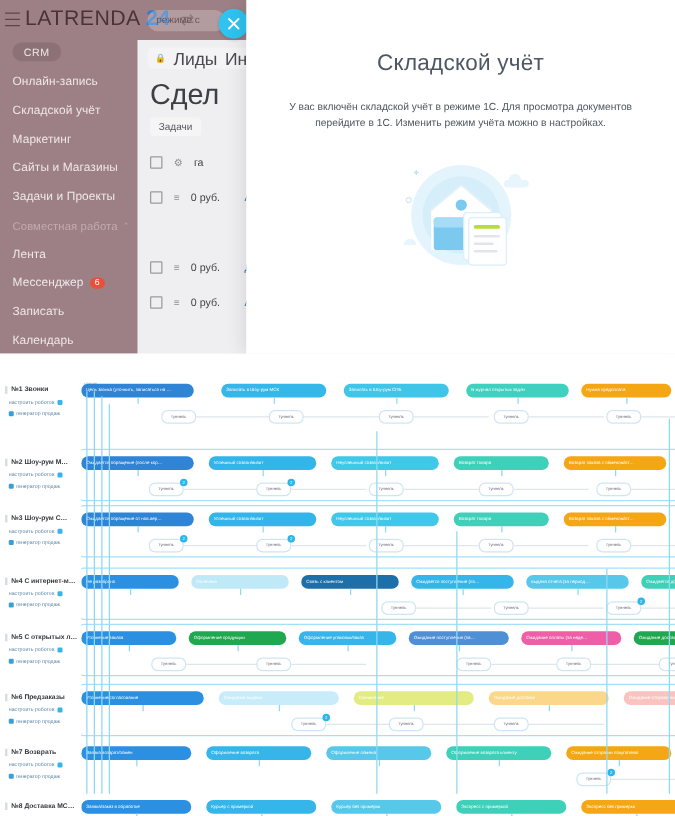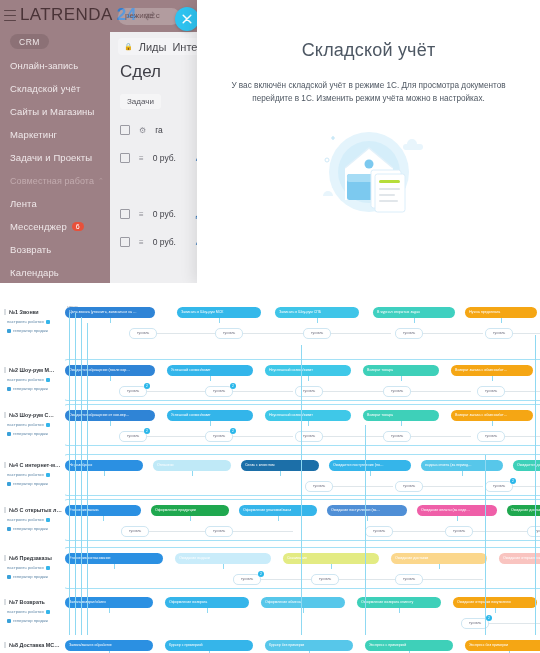--- a/index.html
+++ b/index.html
@@ -59,22 +59,22 @@
     font-size:7px;padding:1px 4px;line-height:1;
   }
 
   
   .crm-main{position:absolute;left:110px;top:32px;width:430px;height:251px;background:#efeff1;}
   .crm-tabs{
     position:absolute;left:8px;top:6px;height:17px;background:rgba(255,255,255,.35);
     border-radius:4px;display:flex;align-items:center;padding:0 6px;gap:6px;
   }
   .crm-tabs .lock{font-size:7px;color:#3a9ae0;}
-  .crm-tabs span{font-size:11px;color:#4a4a50;white-space:nowrap;}
-  .crm-title{position:absolute;left:10px;top:30px;font-size:17px;color:#3e3e46;text-align:right;}
+  .crm-tabs span{font-size:14px;color:#4a4a50;white-space:nowrap;}
+  .crm-title{position:absolute;left:10px;top:30px;font-size:23px;color:#3e3e46;text-align:right;}
   .kanban-chip{
     position:absolute;left:10px;top:62px;font-size:8px;color:#55555d;
     background:rgba(255,255,255,.4);padding:3px 7px;border-radius:3px;
   }
   .crm-list{position:absolute;left:0px;top:84px;width:430px;}
   .crm-row{height:28px;display:flex;align-items:center;padding-left:10px;gap:9px;font-size:8.5px;color:#43434a;}
   .crm-row .cb{width:8px;height:8px;border:1px solid #9a9aa2;border-radius:1px;}
   .crm-row .ic{font-size:8px;color:#8b8b93;}
   .crm-row .money{width:34px;}
   .crm-row .who{color:#2a6fb5;}
@@ -185,41 +185,41 @@
     <div class="app-sidebar">
       <div class="nav-badge">CRM</div>
       <div class="nav-list">
           <div class="nav-item">
             <span>Онлайн-запись</span>
           </div>
           <div class="nav-item">
             <span>Складской учёт</span>
           </div>
           <div class="nav-item">
+            <span>Маркетинг</span>
+          </div>
+          <div class="nav-item">
             <span>Сайты и Магазины</span>
-          </div>
-          <div class="nav-item">
-            <span>Маркетинг</span>
           </div>
           <div class="nav-item">
             <span>Задачи и Проекты</span>
           </div>
           <div class="nav-item group">
             <span>Совместная работа</span>
             <span class="chev">⌃</span>
           </div>
           <div class="nav-item">
             <span>Лента</span>
           </div>
           <div class="nav-item">
             <span>Мессенджер</span>
             <span class="cnt">6</span>
           </div>
           <div class="nav-item">
-            <span>Возврать</span>
+            <span>Записать</span>
           </div>
           <div class="nav-item">
             <span>Календарь</span>
           </div>
         </div>
     </div>
 
     <div class="app-topbar">
       <div class="burger">
           <i></i>

